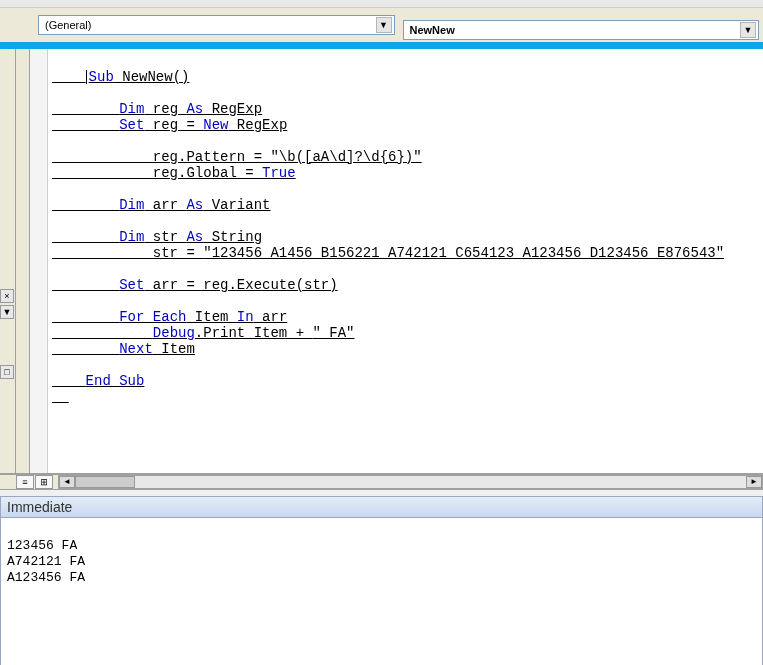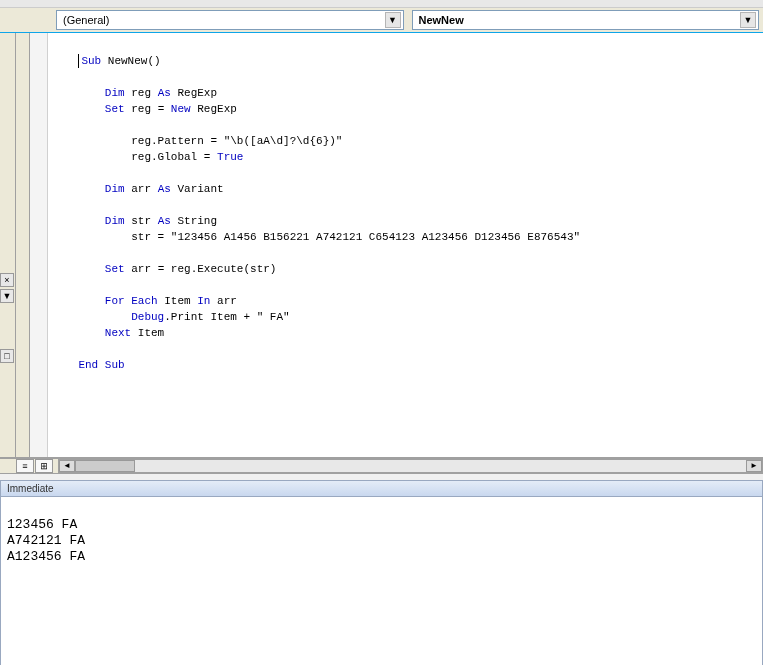--- a/index.html
+++ b/index.html
@@ -21,39 +21,39 @@
   .toolbar-top .faint {
     position: absolute;
     left: 280px;
     top: -4px;
     color: #bbb;
     font-size: 10px;
   }
   .dropdown-row {
     display: flex;
     gap: 4px;
-    padding: 2px 4px 2px 56px;
-    background: #ece9d8;
-    border-bottom: 1px solid #0ea5e9;
+    padding: 2px 4px 2px 38px;
+    background: #ece9d8;
+    border-bottom: 7px solid #0ea5e9;
     align-items: center;
   }
   .dropdown {
     display: flex;
     align-items: center;
     justify-content: space-between;
     background: #fff;
     border: 1px solid #7f9db9;
     height: 20px;
     padding: 0 2px 0 6px;
     font-family: "Tahoma", sans-serif;
     font-size: 11px;
     cursor: default;
   }
   .dropdown.left { flex: 1; margin-right: 4px;}
-  .dropdown.right { flex: 1; }
+  .dropdown.right { flex: 1; margin-top: 10px; }
   .dd-arrow {
     width: 16px;
     height: 16px;
     background: #e6e6e6;
     border: 1px solid #b5b5b5;
     display: flex;
     align-items: center;
     justify-content: center;
     font-size: 9px;
     color: #000;
@@ -87,27 +87,28 @@
     border-right: 1px solid #a0a0a0;
   }
   .margin-strip {
     width: 18px;
     background: #f4f4f4;
     border-right: 1px solid #d0d0d0;
   }
   .code-area {
     flex: 1;
     font-family: "Courier New", monospace;
-    font-size: 11px;
+    font-size: 14px;
     line-height: 16px;
     white-space: pre;
     padding: 4px 0 0 4px;
     color: #000;
     position: relative;
     overflow: hidden;
+    text-decoration: underline;
   }
   .kw { color: #0000c0; }
   .str { color: #000; }
   .caret {
     display: inline-block;
     width: 1px;
     height: 14px;
     background: #000;
     vertical-align: middle;
     margin-right: 2px;
@@ -153,21 +154,21 @@
   .hscroll-thumb {
     width: 60px;
     height: 12px;
     background: #ccc;
     border: 1px solid #999;
   }
   .immediate-header {
     background: linear-gradient(#e4ecf7, #c9d8ef);
     border: 1px solid #99a8c0;
     padding: 2px 6px;
-    font-size: 10px;
+    font-size: 14px;
     color: #333;
     margin-top: 6px;
   }
   .immediate-body {
     background: #fff;
     border: 1px solid #99a8c0;
     border-top: none;
     height: 170px;
     font-family: "Courier New", monospace;
     font-size: 13px;

